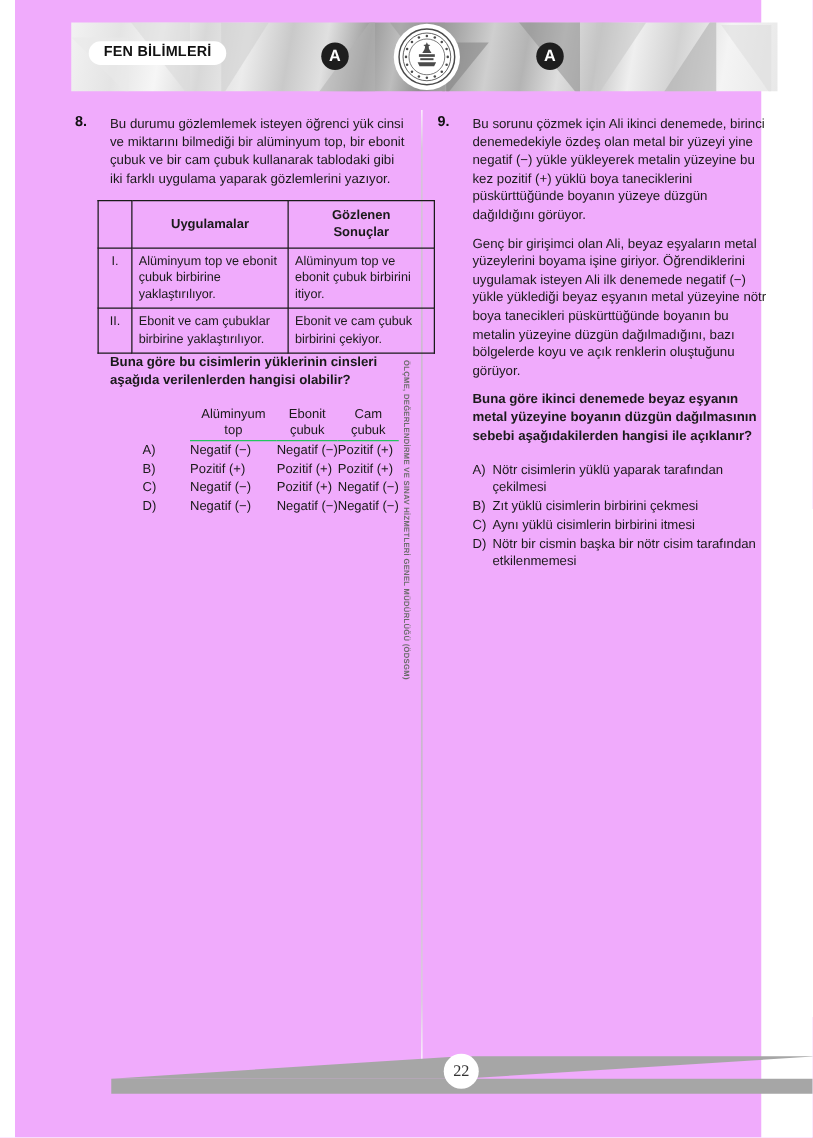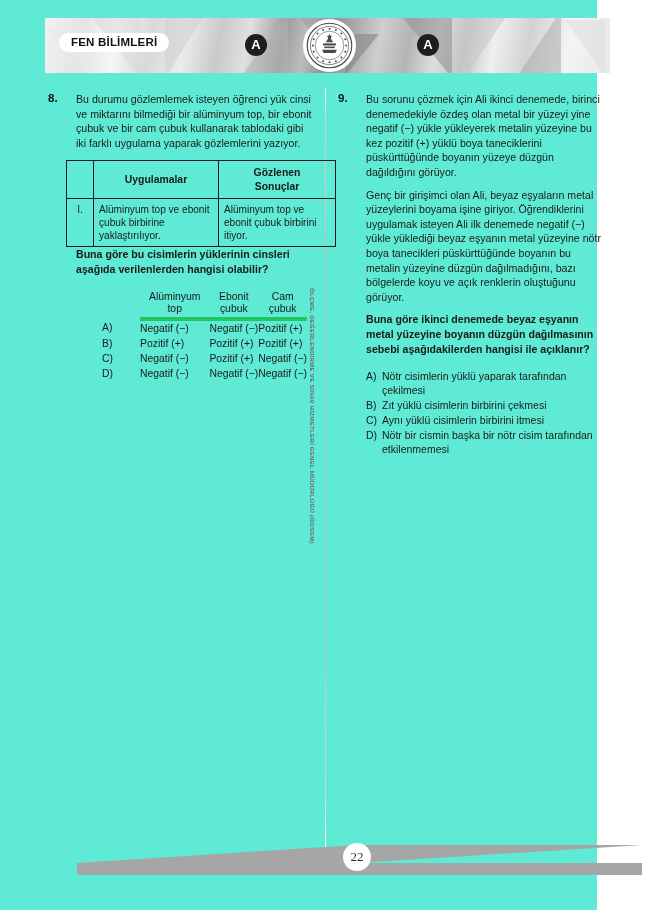--- a/index.html
+++ b/index.html
@@ -11,24 +11,24 @@
     width: 650px;
     height: 910px;
     position: relative;
     font-family: "Liberation Sans", sans-serif;
     color: #1a1a1a;
     overflow: hidden;
   }
 
   .page {
     position: absolute;
-    left: 0; top: 0;
+    left: 12px; top: 0;
     width: 597px;
     height: 910px;
-    background: #5eead4;
+    background: #f0abfc;
   }
 
   
   .header {
     position: absolute;
     left: 45px;
     top: 18px;
     width: 565px;
     height: 55px;
     background: linear-gradient(100deg,
@@ -190,21 +190,21 @@
     font-size: 10.4px;
     color: #1a1a1a;
   }
   .opt-grid td { padding: 2px 0; }
   .opt-head td {
     text-align: center;
     padding: 0 9px 1px 9px;
     line-height: 12.6px;
     vertical-align: bottom;
   }
-  .opt-head td.rule { border-bottom: 4px solid #22c55e; }
+  .opt-head td.rule { border-bottom: 1px solid #22c55e; }
   .opt-letter { width: 20px; padding-right: 3px; }
   .opt-cell {
     text-align: left;
     padding: 3px 9px 3px 9px;
     white-space: nowrap;
   }
 
   
   .choices {
     margin-top: 13px;
@@ -341,20 +341,25 @@
           <th class="col-res">
             <span>Gözlenen</span><br>
             <span>Sonuçlar</span>
           </th>
         </tr>
         <tr>
           <td class="col-rn">I.</td>
           <td class="col-app">Alüminyum top ve ebonit çubuk birbirine yaklaştırılıyor.</td>
           <td class="col-res">Alüminyum top ve ebonit çubuk birbirini itiyor.</td>
         </tr>
+        <tr>
+          <td class="col-rn">II.</td>
+          <td class="col-app">Ebonit ve cam çubuklar birbirine yaklaştırılıyor.</td>
+          <td class="col-res">Ebonit ve cam çubuk birbirini çekiyor.</td>
+        </tr>
       </tbody>
         </table>
 
       <p class="q-para bold" style="">Buna göre bu cisimlerin yüklerinin cinsleri aşağıda verilenlerden hangisi olabilir?</p>
 
       <table class="opt-grid">
         <tbody>
             <tr class="opt-head">
           <td class="opt-letter"></td>
           <td class="rule">

